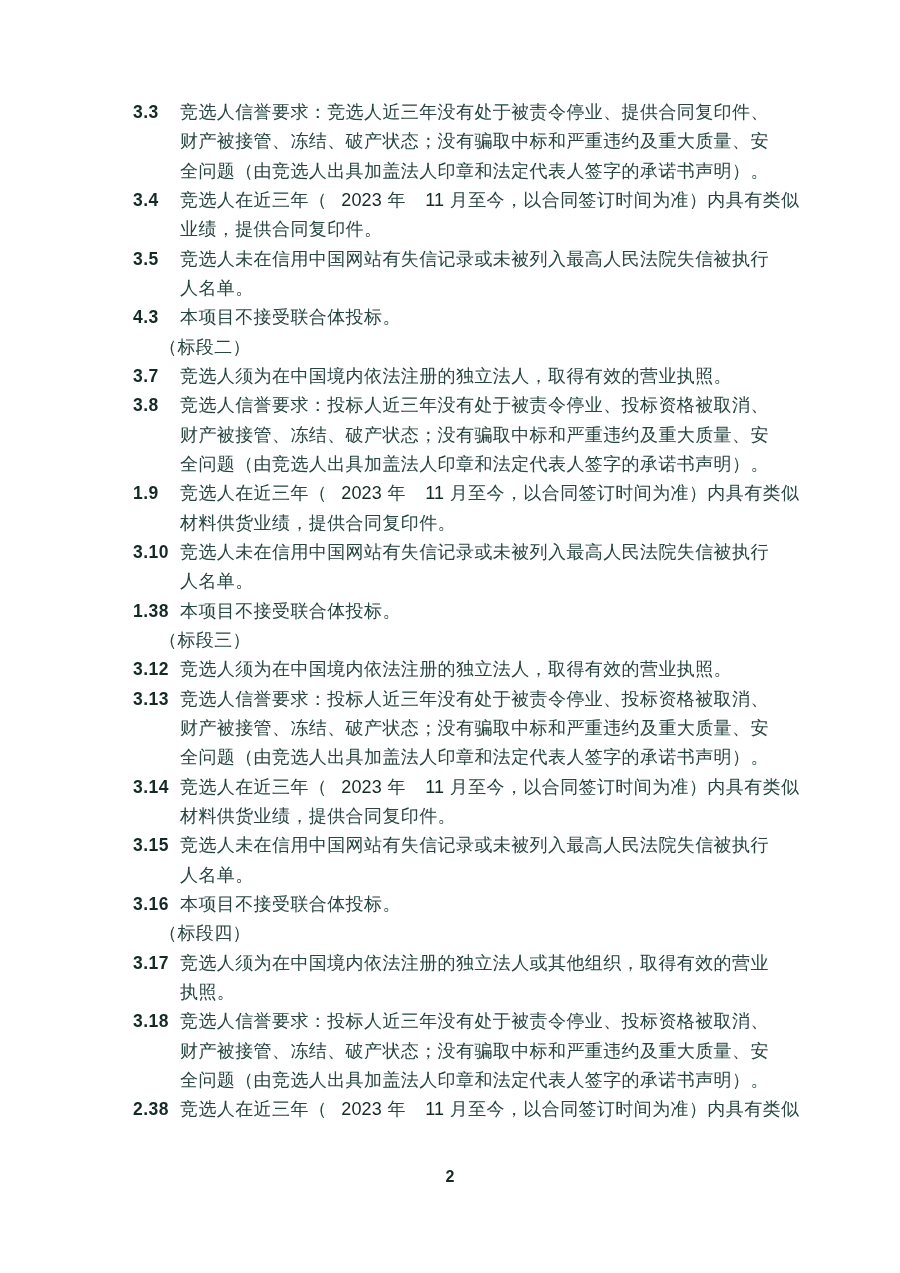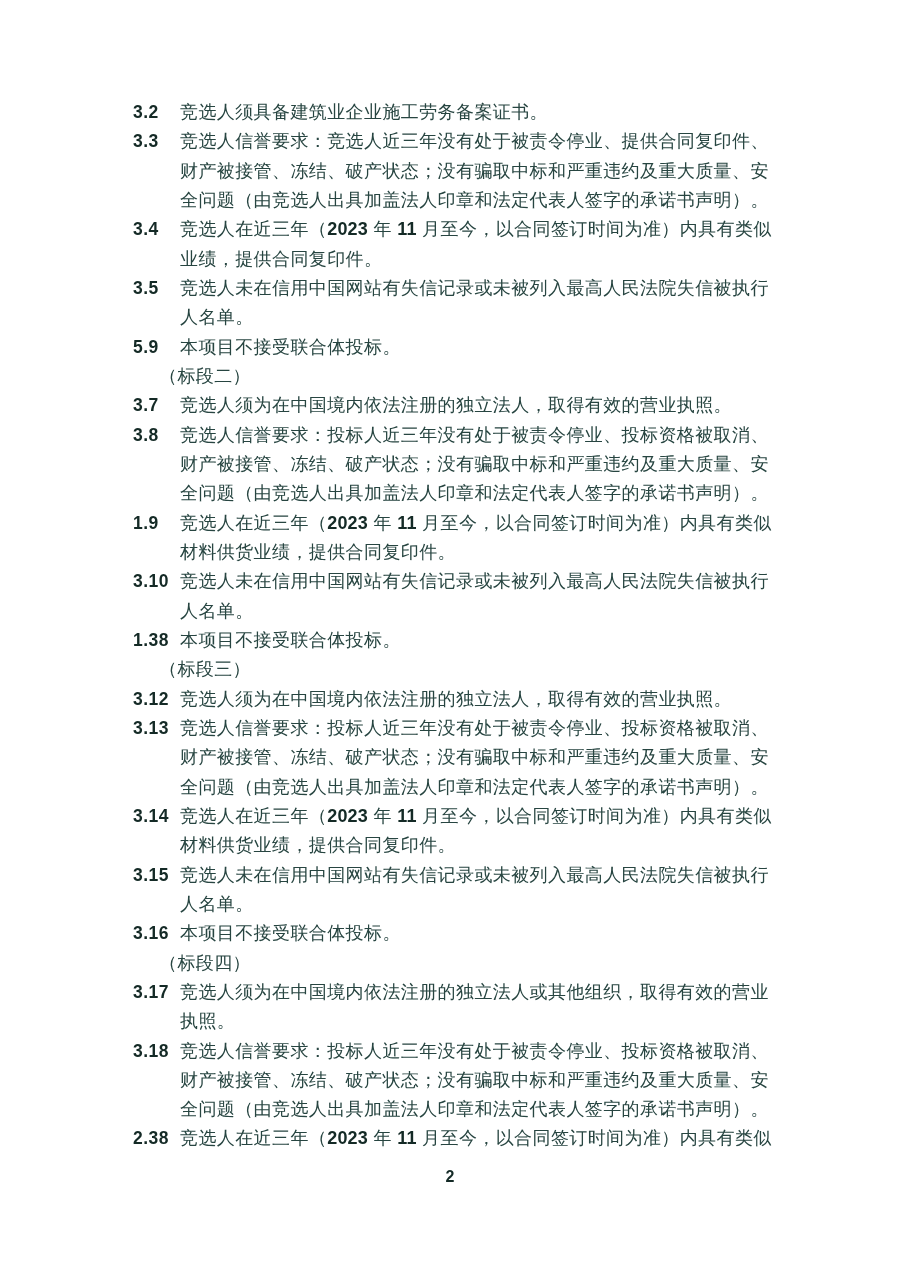--- a/index.html
+++ b/index.html
@@ -34,49 +34,49 @@
     font-weight: 700;
     color: var(--digit-color, #142a26);
     letter-spacing: 0.5px;
   }
   .txt {
     font-size: 18px;
     letter-spacing: 0.4px;
     font-weight: 500;
   }
   .txt .digit {
-    font-weight: 700;
+    font-weight: 400;
     color: var(--digit-color, #142a26);
     letter-spacing: 0.2px;
+    margin-left: 14px;
   }
   .page-number {
     position: absolute;
     left: 0;
     right: 0;
     top: 1168px;
     text-align: center;
     font-size: 16px;
     font-weight: 700;
     color: var(--digit-color, #142a26);
   }
 </style>
 </head>
 <body>
 
 <div class="page">
   <main class="doc">
-      <div class="line"><span class="num">3.2</span><span class="txt">竞选人须具备建筑业企业施工劳务备案证书。</span></div>
       <div class="line"><span class="num">3.3</span><span class="txt">竞选人信誉要求：竞选人近三年没有处于被责令停业、提供合同复印件、</span></div>
       <div class="line"><span class="txt">财产被接管、冻结、破产状态；没有骗取中标和严重违约及重大质量、安</span></div>
       <div class="line"><span class="txt">全问题（由竞选人出具加盖法人印章和法定代表人签字的承诺书声明）。</span></div>
       <div class="line"><span class="num">3.4</span><span class="txt">竞选人在近三年（<span class="digit">2023</span> 年 <span class="digit">11</span> 月至今，以合同签订时间为准）内具有类似</span></div>
       <div class="line"><span class="txt">业绩，提供合同复印件。</span></div>
       <div class="line"><span class="num">3.5</span><span class="txt">竞选人未在信用中国网站有失信记录或未被列入最高人民法院失信被执行</span></div>
       <div class="line"><span class="txt">人名单。</span></div>
-      <div class="line"><span class="num">5.9</span><span class="txt">本项目不接受联合体投标。</span></div>
+      <div class="line"><span class="num">4.3</span><span class="txt">本项目不接受联合体投标。</span></div>
       <div class="line section"><span class="txt">（标段二）</span></div>
       <div class="line"><span class="num">3.7</span><span class="txt">竞选人须为在中国境内依法注册的独立法人，取得有效的营业执照。</span></div>
       <div class="line"><span class="num">3.8</span><span class="txt">竞选人信誉要求：投标人近三年没有处于被责令停业、投标资格被取消、</span></div>
       <div class="line"><span class="txt">财产被接管、冻结、破产状态；没有骗取中标和严重违约及重大质量、安</span></div>
       <div class="line"><span class="txt">全问题（由竞选人出具加盖法人印章和法定代表人签字的承诺书声明）。</span></div>
       <div class="line"><span class="num">1.9</span><span class="txt">竞选人在近三年（<span class="digit">2023</span> 年 <span class="digit">11</span> 月至今，以合同签订时间为准）内具有类似</span></div>
       <div class="line"><span class="txt">材料供货业绩，提供合同复印件。</span></div>
       <div class="line"><span class="num">3.10</span><span class="txt">竞选人未在信用中国网站有失信记录或未被列入最高人民法院失信被执行</span></div>
       <div class="line"><span class="txt">人名单。</span></div>
       <div class="line"><span class="num">1.38</span><span class="txt">本项目不接受联合体投标。</span></div>

